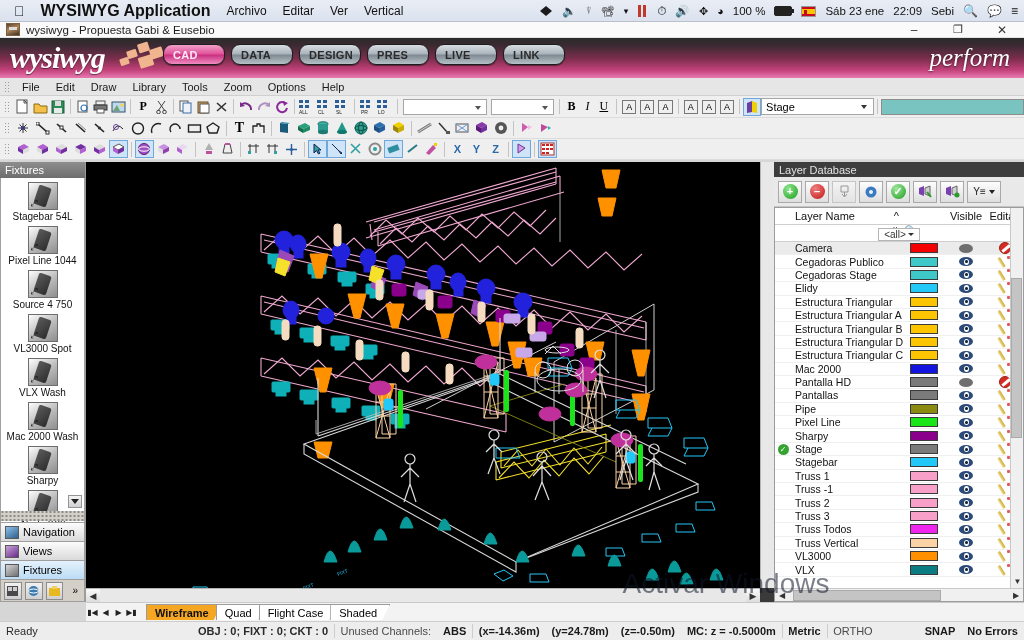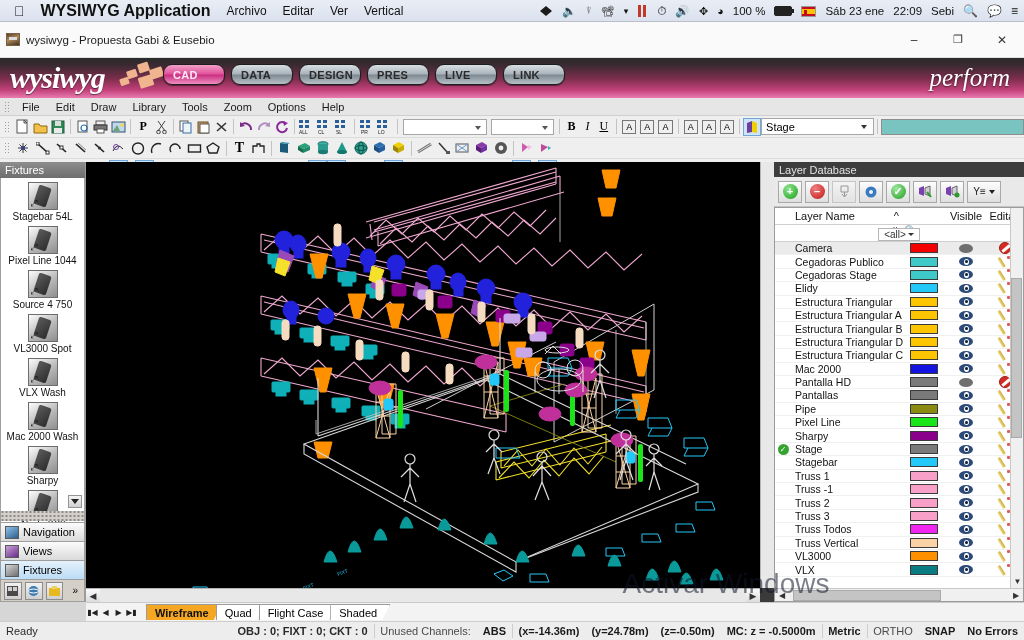--- a/index.html
+++ b/index.html
@@ -32,21 +32,21 @@
   .pausebars::before,.pausebars::after{content:"";position:absolute;top:0;width:3px;height:12px;background:#c0392b;}
   .pausebars::before{left:1px;} .pausebars::after{left:6px;}
   .batt{display:inline-block;width:18px;height:10px;border:1.5px solid #222;border-radius:2px;position:relative;background:#222;}
   .batt::after{content:"";position:absolute;right:-3px;top:2px;width:2px;height:4px;background:#222;}
   .dropbox{display:inline-block;width:13px;height:12px;position:relative;}
   .dropbox::before{content:"";position:absolute;left:0;top:1px;width:0;height:0;border-left:6.5px solid transparent;border-right:6.5px solid transparent;border-bottom:5px solid #1b1b1b;}
   .dropbox::after{content:"";position:absolute;left:0;bottom:1px;width:0;height:0;border-left:6.5px solid transparent;border-right:6.5px solid transparent;border-top:5px solid #1b1b1b;}
 
   
   .wintitle {
-    height:36px; background:#fafafa; border-bottom:1px solid #e2e2e2;
+    height:16px; background:#fafafa; border-bottom:1px solid #e2e2e2;
     display:flex; align-items:center; font-size:11.5px; color:#1c1c1c;
   }
   .wintitle .ico {
     width:14px;height:13px;margin:0 6px 0 6px;
     background:linear-gradient(160deg,#5a4030,#b08a5a 45%, #3f2f22);
     border:1px solid #7a6040; position:relative;
   }
   .wintitle .ico::after{content:"";position:absolute;left:2px;top:3px;width:8px;height:3px;background:#ddd;}
 
   
@@ -1599,17 +1599,17 @@
     <span class="sb-cell" style="color:#1a1a1a;font-weight:bold;">ABS</span>
     <span class="sb-sep"></span>
     <span class="sb-cell" style="color:#1a1a1a;font-weight:bold;width:84px;">(x=-14.36m)</span>
     <span class="sb-cell" style="color:#1a1a1a;font-weight:bold;width:84px;">(y=24.78m)</span>
     <span class="sb-cell" style="color:#1a1a1a;font-weight:bold;width:84px;">(z=-0.50m)</span>
     <span class="sb-cell" style="color:#1a1a1a;font-weight:bold;">MC: z = -0.5000m</span>
     <span class="sb-sep"></span>
     <span class="sb-cell" style="color:#1a1a1a;font-weight:bold;">Metric</span>
     <span class="sb-sep"></span>
     <span class="sb-cell">ORTHO</span>
-    <span class="sb-cell" style="color:#1a1a1a;font-weight:bold;">SNAP</span>
+    <span class="sb-cell" style="color:#1a1a1a;font-weight:bold;margin-left:40px;">SNAP</span>
     <span class="sb-cell" style="color:#1a1a1a;font-weight:bold;text-align:right;">No Errors</span>
   </div>
 
 </div>
 
 </body></html>

